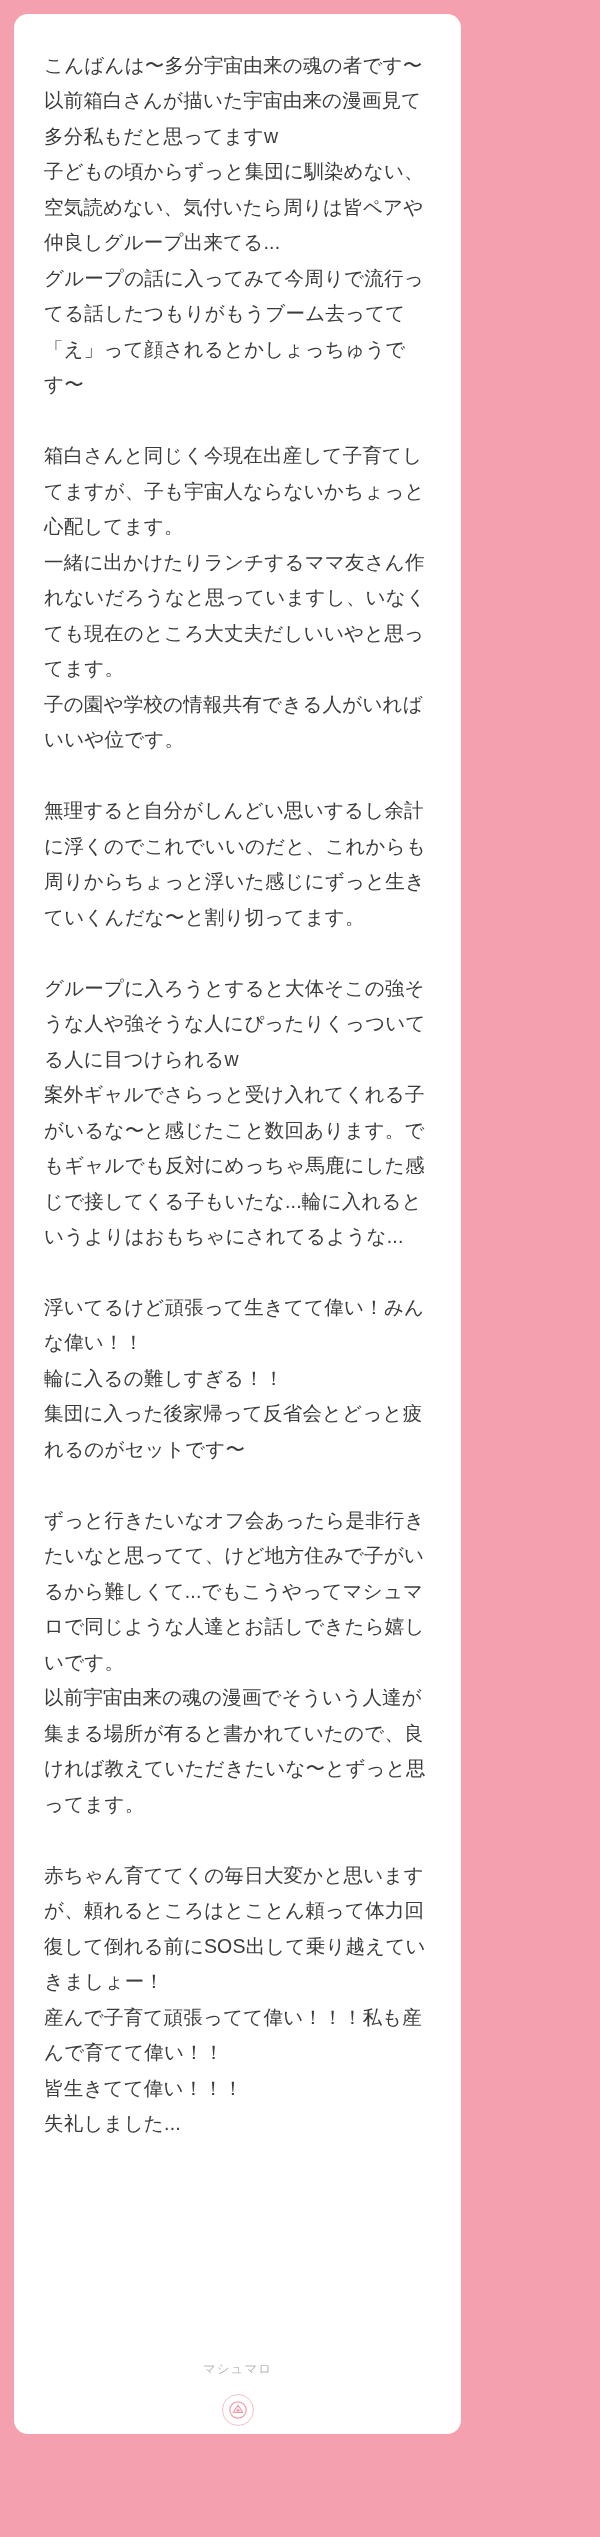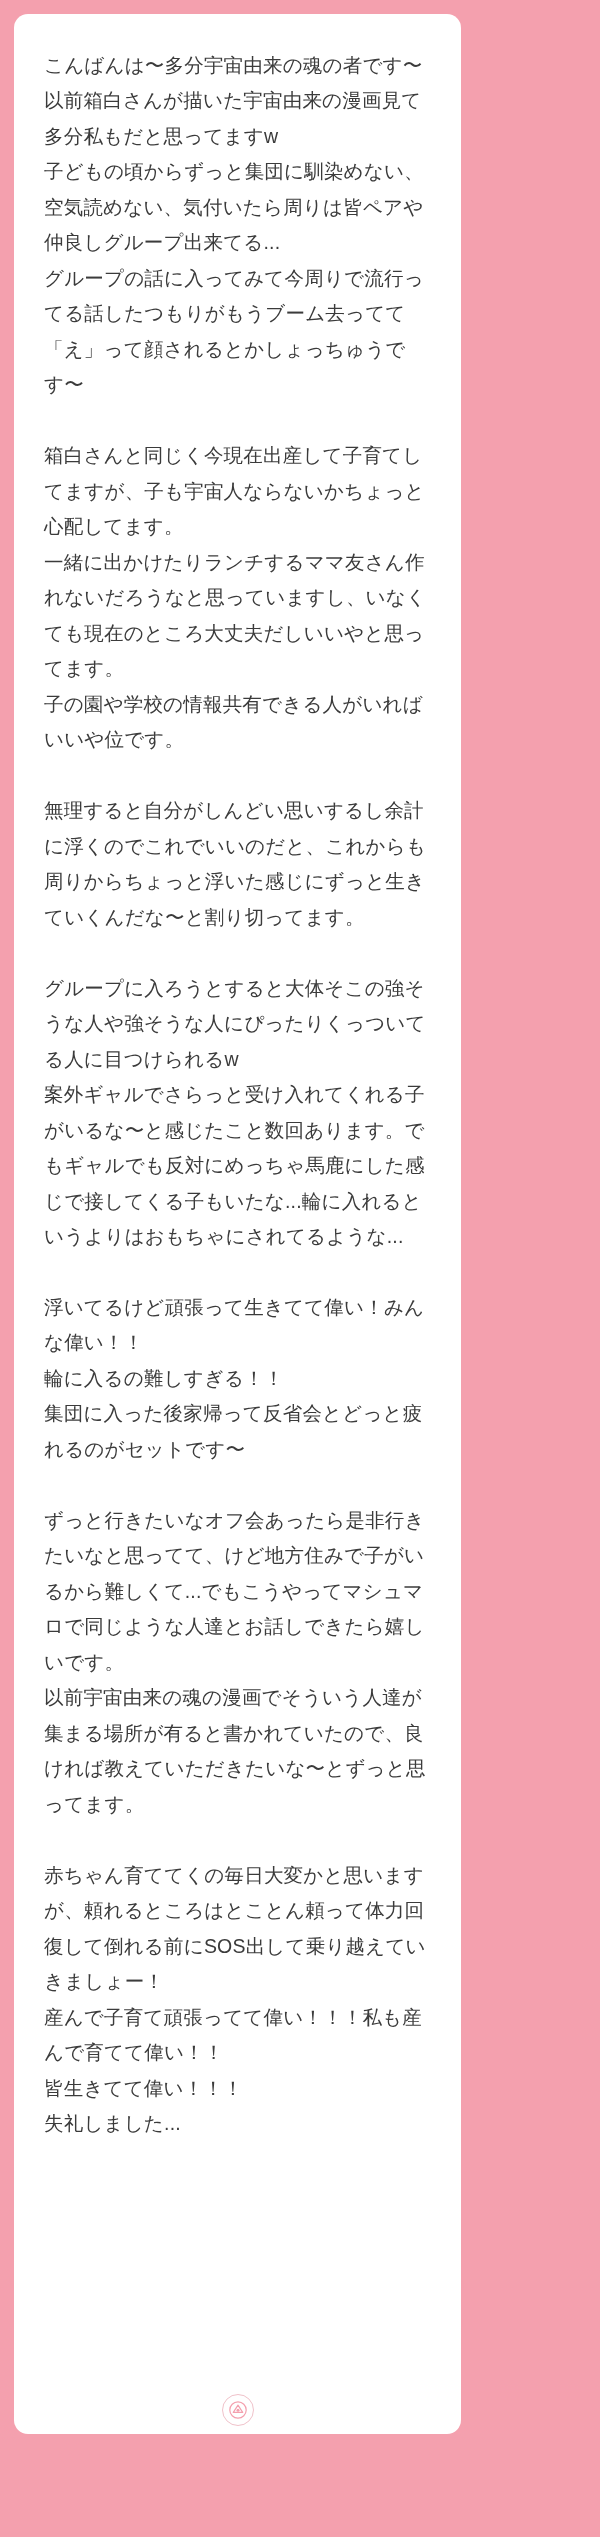--- a/index.html
+++ b/index.html
@@ -93,20 +93,21 @@
 集団に入った後家帰って反省会とどっと疲れるのがセットです〜
 
 ずっと行きたいなオフ会あったら是非行きたいなと思ってて、けど地方住みで子がいるから難しくて...でもこうやってマシュマロで同じような人達とお話しできたら嬉しいです。
 以前宇宙由来の魂の漫画でそういう人達が集まる場所が有ると書かれていたので、良ければ教えていただきたいな〜とずっと思ってます。
 
 赤ちゃん育ててくの毎日大変かと思いますが、頼れるところはとことん頼って体力回復して倒れる前にSOS出して乗り越えていきましょー！
 産んで子育て頑張ってて偉い！！！私も産んで育てて偉い！！
 皆生きてて偉い！！！
 失礼しました...</div>
 
+    <div class="brand">マシュマロ</div>
 
     <div class="footer-mark">
       <div class="mark-circle">
         <svg width="18" height="18" viewBox="0 0 18 18" aria-hidden="true">
           <circle cx="9" cy="9" r="8.2" fill="none" stroke="#f4a0ae" stroke-width="1.2"></circle>
           <path d="M4.3 11.4 L9 4.2 L13.7 11.4 Z" fill="none" stroke="#f4a0ae" stroke-width="1.2" stroke-linejoin="round"></path>
           <circle cx="9" cy="9.3" r="1.5" fill="#f4a0ae"></circle>
         </svg>
       </div>
     </div>

